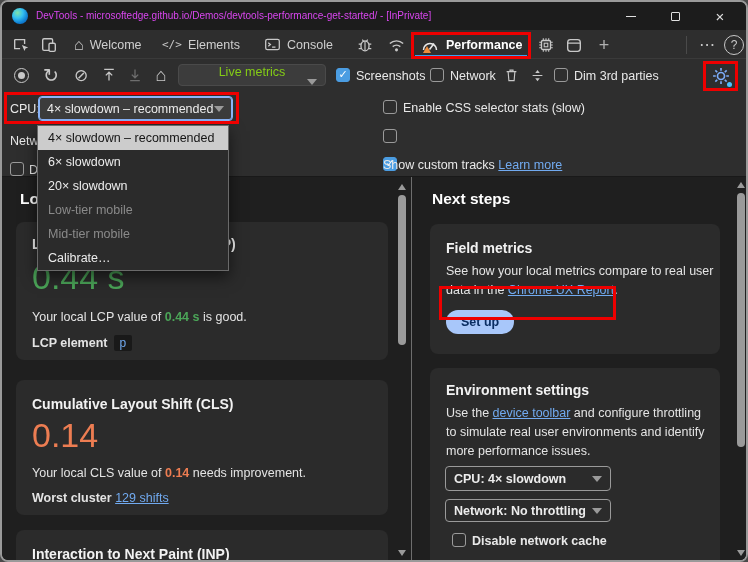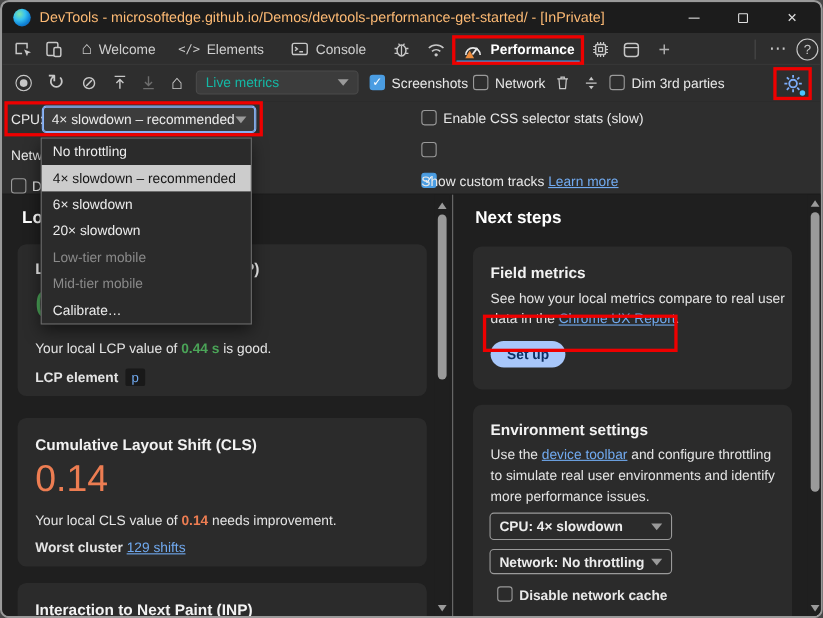--- a/index.html
+++ b/index.html
@@ -1,42 +1,42 @@
 <!DOCTYPE html>
 <html><head>
 <meta charset="utf-8">
 <style>
   html,body{margin:0;padding:0;background:#4a4a4a;font-family:"Liberation Sans","DejaVu Sans",sans-serif;}
   *{box-sizing:border-box;}
   #win{position:relative;width:748px;height:562px;background:#1f1f1f;border:2px solid #9a9a9a;border-radius:8px;overflow:hidden;color:#e8e8e8;font-size:12.5px;}
   
   .titlebar{position:absolute;left:0;top:0;width:748px;height:28px;background:#1c1c1c;}
   .edge-logo{position:absolute;left:10px;top:6px;width:16px;height:16px;border-radius:50%;background:radial-gradient(circle at 35% 30%,#7fe3a8 0%,#35c1f1 35%,#1183d6 65%,#0b51a2 100%);}
-  .win-title{position:absolute;left:34px;top:0;height:40px;line-height:28px;font-size:13px;color:#fdba74;white-space:nowrap;}
+  .win-title{position:absolute;left:34px;top:0;height:40px;line-height:28px;font-size:10px;color:#d946ef;white-space:nowrap;}
   .win-btn{position:absolute;top:0;height:28px;width:38px;display:flex;align-items:center;justify-content:center;color:#e0e0e0;cursor:default;}
   .min-glyph{width:10px;height:1px;background:#e0e0e0;}
   .max-glyph{width:9px;height:9px;border:1px solid #e0e0e0;border-radius:1px;}
   
   .tabrow{position:absolute;left:0;top:28px;width:748px;height:29px;background:#2e2e2e;border-bottom:1px solid #3a3a3a;}
   .toolbar{position:absolute;left:0;top:57px;width:748px;height:33px;background:#2e2e2e;}
   .settings{position:absolute;left:0;top:90px;width:748px;height:85px;background:#2e2e2e;border-bottom:1px solid #191919;}
   .icon-btn{position:absolute;display:flex;align-items:center;justify-content:center;color:#c8c8c8;}
   .glyph{font-size:15px;line-height:1;color:#c8c8c8;}
   .tab{position:absolute;top:28px;height:29px;display:flex;align-items:center;gap:6px;color:#cfcfcf;font-size:12.5px;cursor:default;}
   .tab svg{flex:0 0 auto;}
   .tab-active-underline{position:absolute;background:#3aa0f0;}
   .perf-label{color:#ffffff;font-weight:bold;}
   .warn-tri{position:absolute;width:0;height:0;border-left:4px solid transparent;border-right:4px solid transparent;border-bottom:7px solid #ed8c3c;}
   .vdiv{position:absolute;width:1px;background:#4a4a4a;}
   
   .select{position:absolute;background:#3c3c3c;border:1px solid #5a5a5a;border-radius:4px;display:flex;align-items:center;padding:0 8px;color:#ececec;}
   .select .caret{margin-left:auto;width:0;height:0;border-left:5px solid transparent;border-right:5px solid transparent;border-top:6px solid #9a9a9a;}
   .select.focused{border:1px solid #8ab4f8;box-shadow:0 0 0 1px #8ab4f8 inset;}
   .select.outline{background:transparent;border:1px solid #9a9a9a;font-weight:bold;}
-  .select.disabled-look{color:#14b8a6;border-color:#4a4a4a;}
+  .select.disabled-look{color:#84cc16;border-color:#4a4a4a;flex-direction:column;}
   
   .cb{position:absolute;width:14px;height:14px;border:1.5px solid #9a9a9a;border-radius:3px;background:transparent;}
   .cb.checked{background:#4b9de2;border-color:#4b9de2;}
   .cb.checked::after{content:"✓";position:absolute;left:1.5px;top:-1px;font-size:11px;color:#fff;font-weight:bold;}
   .cb-label{position:absolute;color:#e8e8e8;white-space:nowrap;}
   
   .content{position:absolute;left:0;top:175px;width:748px;height:387px;background:#1f1f1f;overflow:hidden;}
   .panel-heading{position:absolute;font-size:15.5px;font-weight:bold;color:#ffffff;white-space:nowrap;}
   .card{position:absolute;background:#2b2b2b;border-radius:8px;overflow:hidden;}
   .card-heading{position:absolute;font-size:14px;font-weight:bold;color:#f2f2f2;white-space:nowrap;}
@@ -302,21 +302,20 @@
     <div class="sb-track" style="left:732px;top:0;height:387px;">
       <div class="sb-up" style="top:5px;"></div>
       <div class="sb-thumb" style="top:16px;height:254px;"></div>
       <div class="sb-down" style="top:373px;"></div>
     </div>
   </div>
 
   <div class="panel-divider"></div>
 
   <div class="menu">
-    <div class="menu-item">No throttling</div>
     <div class="menu-item selected">4× slowdown – recommended</div>
     <div class="menu-item">6× slowdown</div>
     <div class="menu-item">20× slowdown</div>
     <div class="menu-item disabled">Low-tier mobile</div>
     <div class="menu-item disabled">Mid-tier mobile</div>
     <div class="menu-item">Calibrate…</div>
   </div>
 
   <div class="red-box" style="left:409px;top:30px;width:120px;height:27px;"></div>
   <div class="red-box" style="left:701px;top:59px;width:35px;height:30px;"></div>

